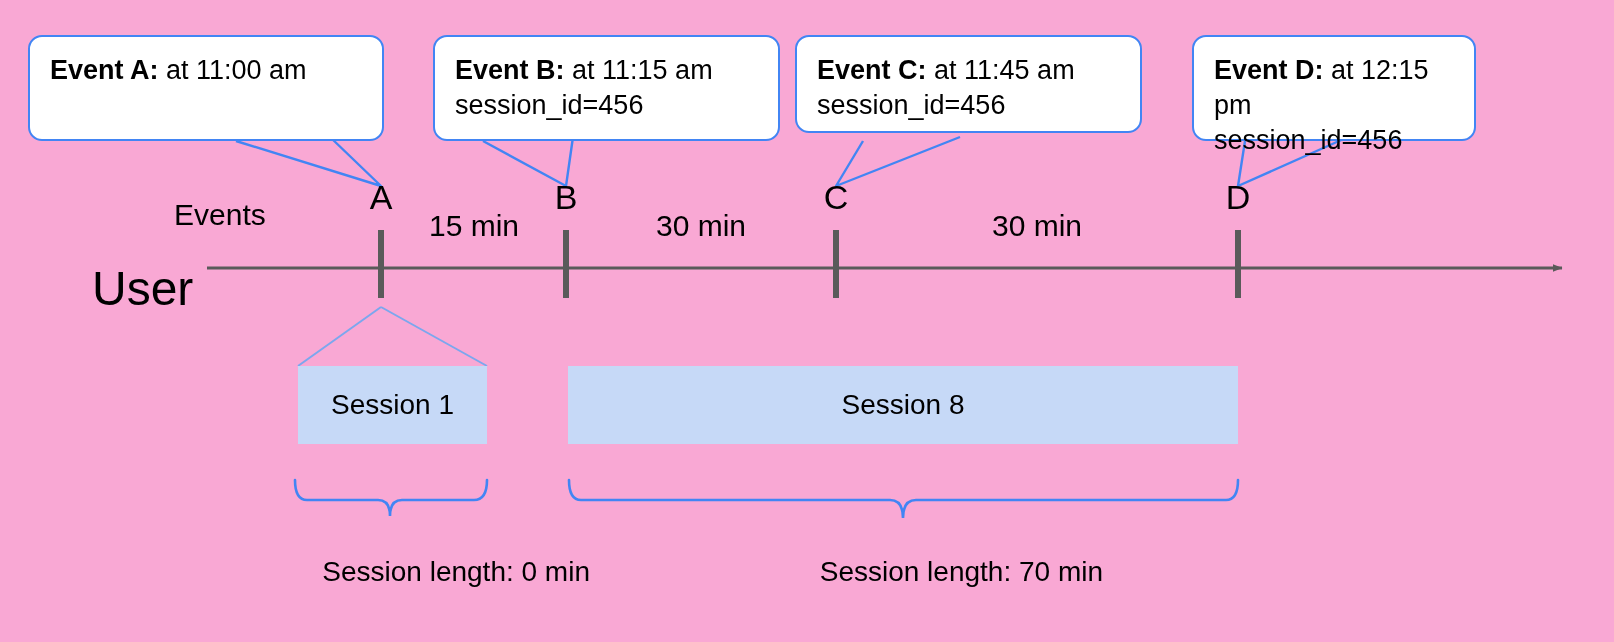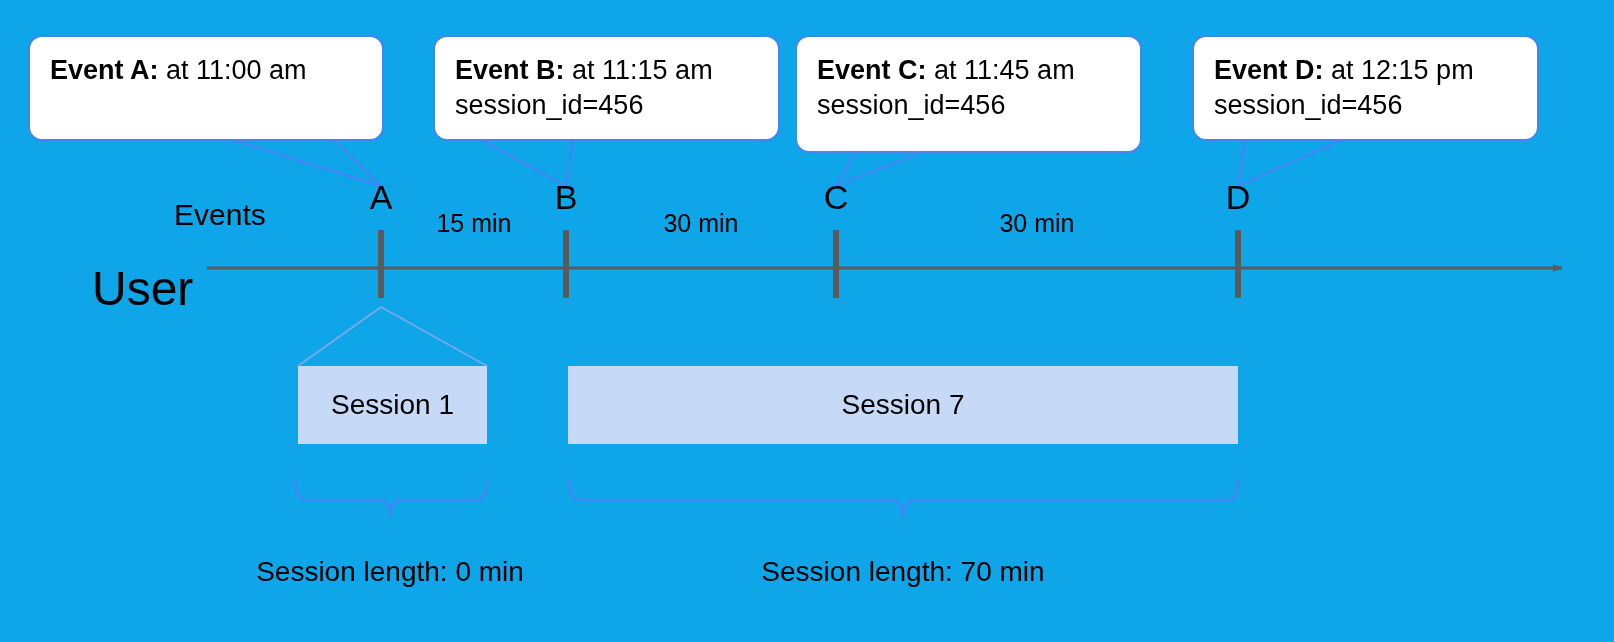--- a/index.html
+++ b/index.html
@@ -8,21 +8,21 @@
     background: #ffffff;
   }
   body {
     font-family: "Liberation Sans", sans-serif;
     color: #000000;
   }
   #stage {
     position: relative;
     width: 1614px;
     height: 642px;
-    background: #0ea5e9;
+    background: #f9a8d4;
     overflow: hidden;
   }
   #overlay {
     position: absolute;
     left: 0;
     top: 0;
     width: 1614px;
     height: 642px;
     pointer-events: none;
   }
@@ -52,40 +52,40 @@
     z-index: 3;
   }
   .axis-name {
     position: absolute;
     color: #000000;
     z-index: 3;
     margin-top: 18px;
   }
   .gap-label {
     position: absolute;
-    font-size: 25px;
+    font-size: 30px;
     color: #000000;
     text-align: center;
     z-index: 3;
   }
   .session-box {
     position: absolute;
     background: #c6d9f7;
     display: flex;
     align-items: center;
     justify-content: center;
     font-size: 28px;
     color: #000000;
     z-index: 2;
   }
   .len-label {
     position: absolute;
     font-size: 28px;
     color: #000000;
-    text-align: center;
+    text-align: right;
     z-index: 3;
   }
 </style>
 </head>
 <body>
 
 <div id="stage">
 
   <svg id="overlay" viewBox="0 0 1614 642">
     <defs>
@@ -116,26 +116,26 @@
 
   <div class="callout" style="left:28px; top:35px; width:356px; height:106px;">
     <span class="ttl">Event A:</span><span> at 11:00 am</span>
   </div>
 
   <div class="callout" style="left:417px; top:35px; width:347px; height:106px;margin-left:16px;">
     <span class="ttl">Event B:</span><span> at 11:15 am</span>
     <span class="ln2">session_id=456</span>
   </div>
 
-  <div class="callout" style="left:795px; top:35px; width:347px; height:118px;">
+  <div class="callout" style="left:795px; top:35px; width:347px; height:98px;">
     <span class="ttl">Event C:</span><span> at 11:45 am</span>
     <span class="ln2">session_id=456</span>
   </div>
 
-  <div class="callout" style="left:1192px; top:35px; width:347px; height:106px;">
+  <div class="callout" style="left:1192px; top:35px; width:284px; height:106px;">
     <span class="ttl">Event D:</span><span> at 12:15 pm</span>
     <span class="ln2">session_id=456</span>
   </div>
 
   <div class="axis-name" style="left:174px; top:180px; font-size:30px;">Events</div>
 
   <div class="axis-name" style="left:92px; top:243px; font-size:48px;">User</div>
 
   <div class="ev-letter" style="left:361px; top:178px; width:40px;">A</div>
   <div class="ev-letter" style="left:546px; top:178px; width:40px;">B</div>
@@ -144,19 +144,19 @@
 
   <div class="gap-label" style="left:414px; top:209px; width:120px;">15 min</div>
   <div class="gap-label" style="left:641px; top:209px; width:120px;">30 min</div>
   <div class="gap-label" style="left:977px; top:209px; width:120px;">30 min</div>
 
   <div class="session-box" style="left:298px; top:366px; width:189px; height:78px;text-align:right;">
     <span>Session 1</span>
   </div>
 
   <div class="session-box" style="left:568px; top:366px; width:670px; height:78px;">
-    <span>Session 7</span>
+    <span>Session 8</span>
   </div>
 
   <div class="len-label" style="left:190px; top:556px; width:400px;">Session length: 0 min</div>
   <div class="len-label" style="left:703px; top:556px; width:400px;">Session length: 70 min</div>
 
 </div>
 
 </body></html>

